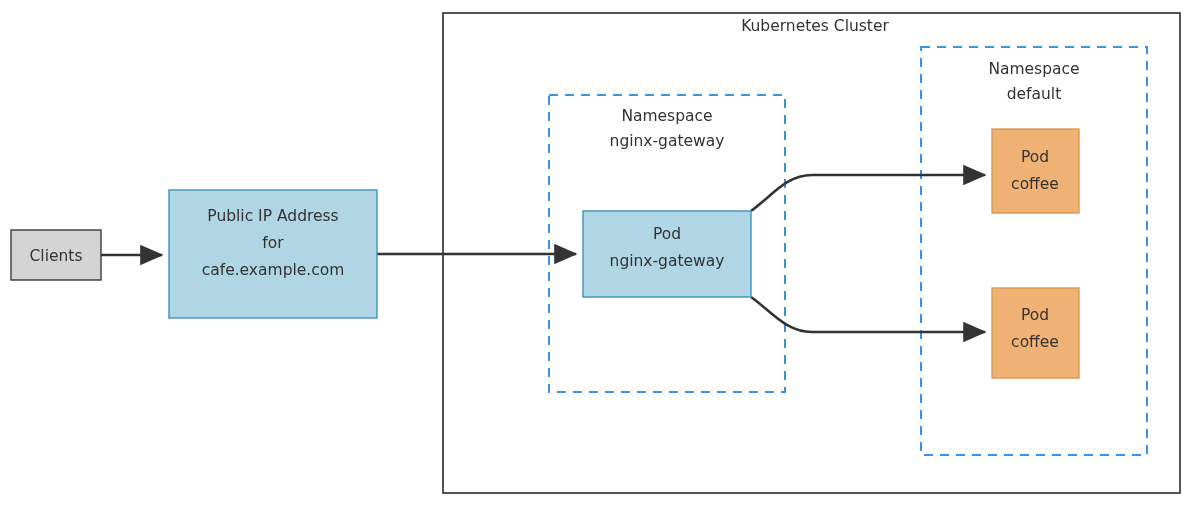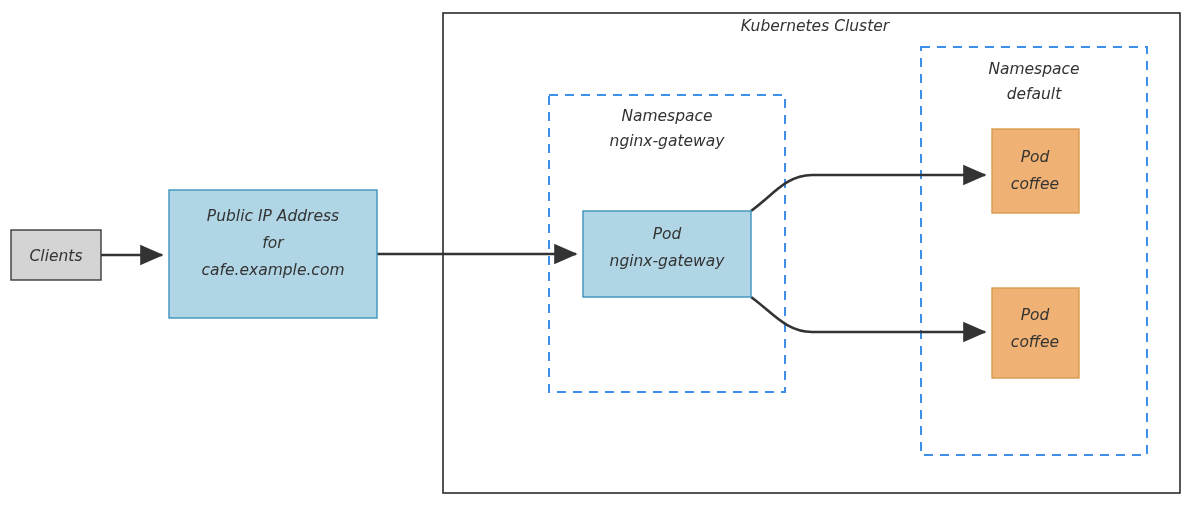--- a/index.html
+++ b/index.html
@@ -10,21 +10,20 @@
   body {
     width: 1188px;
     height: 507px;
     font-family: "DejaVu Sans", sans-serif;
     overflow: hidden;
   }
   #diagram-root {
     position: relative;
     width: 1188px;
     height: 507px;
-    font-style: italic;
   }
   svg.diagram-canvas {
     position: absolute;
     top: 0;
     left: 0;
     width: 1188px;
     height: 507px;
   }
   .node-label {
     font-family: "DejaVu Sans", sans-serif;

